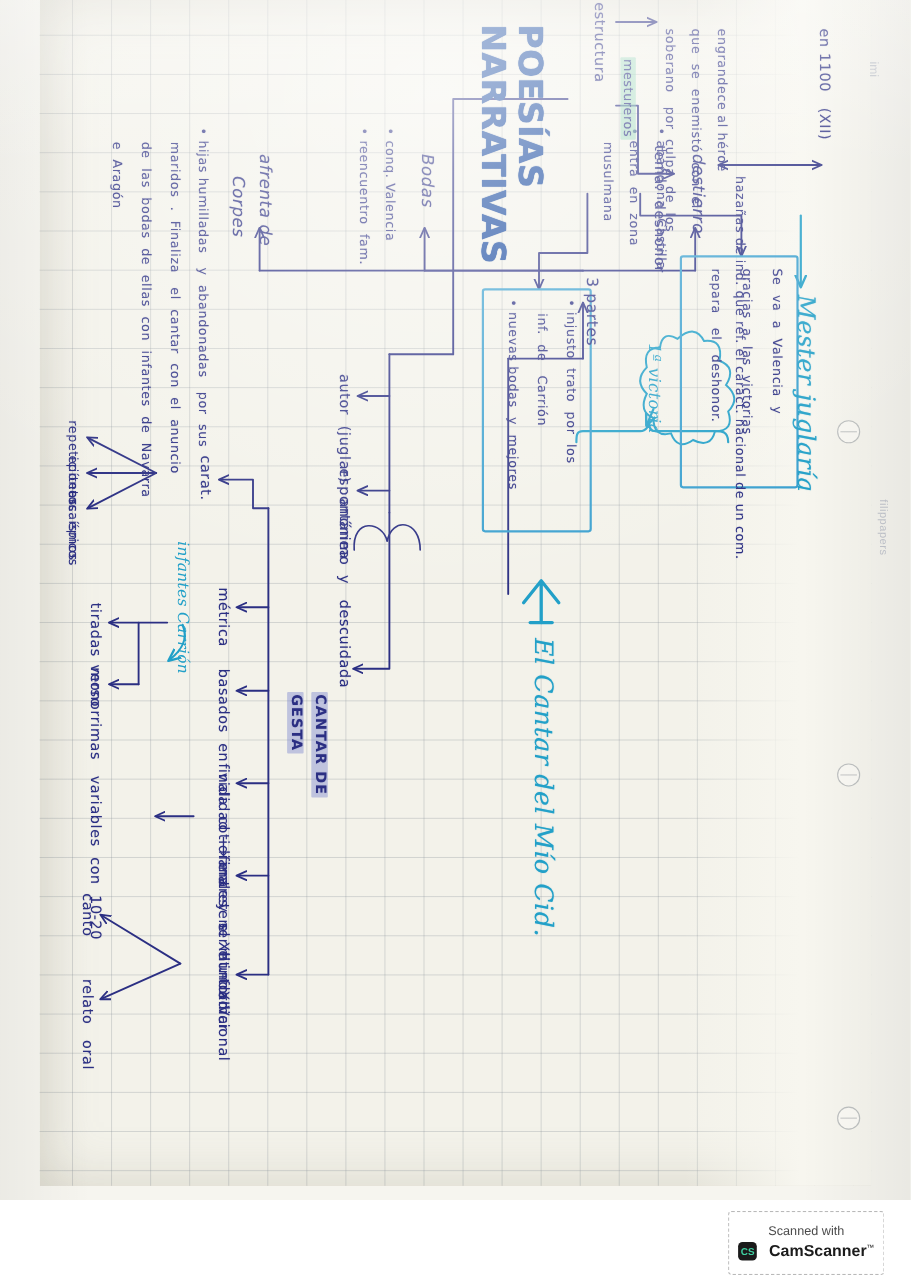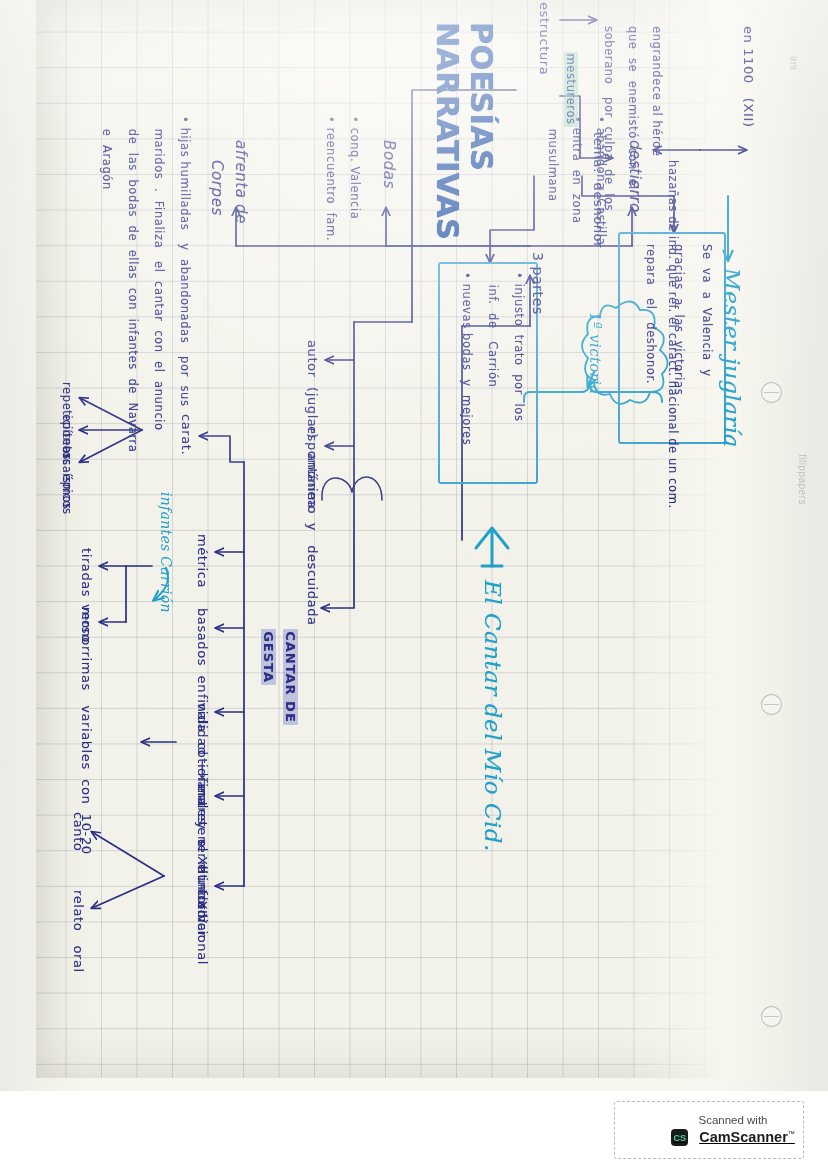--- a/index.html
+++ b/index.html
@@ -63,23 +63,23 @@
 
   .box{position:absolute;border:2.5px solid #3aa0cf;border-radius:3px;}
 
   svg.ink{position:absolute;left:0;top:0;width:1078px;height:756px;
           overflow:visible;pointer-events:none;}
 
   
   #footer{position:absolute;left:0;top:1091px;width:828px;height:80px;background:#fff;}
   #cs{position:absolute;right:24px;top:10px;width:140px;height:56px;
       border:1px dashed #b9b9b9;border-radius:3px;background:#fff;
-      display:flex;flex-direction:column;align-items:center;justify-content:center;padding-left:48px;}
+      display:flex;flex-direction:column;align-items:center;justify-content:center;}
   #cs .t1{font-size:11.5px;color:#4b4b4b;font-family:"Liberation Sans",sans-serif;}
-  #cs .t2{display:flex;gap:11px;margin-top:3px;text-decoration:underline;}
+  #cs .t2{display:flex;align-items:center;gap:11px;margin-top:3px;}
   #cs .logo{width:17px;height:17px;border-radius:4px;background:#1a1a1a;
       color:#3ecfa0;font-size:9px;font-weight:bold;display:flex;
       align-items:center;justify-content:center;
       font-family:"Liberation Sans",sans-serif;}
   #cs .name{font-size:14.5px;font-weight:bold;color:#1c1c1c;
       font-family:"Liberation Sans",sans-serif;}
   #cs .name sup{font-size:7px;font-weight:normal;}
 
   .wm{position:absolute;color:#9aa1b4;opacity:.55;
       font-family:"Liberation Sans",sans-serif;}

